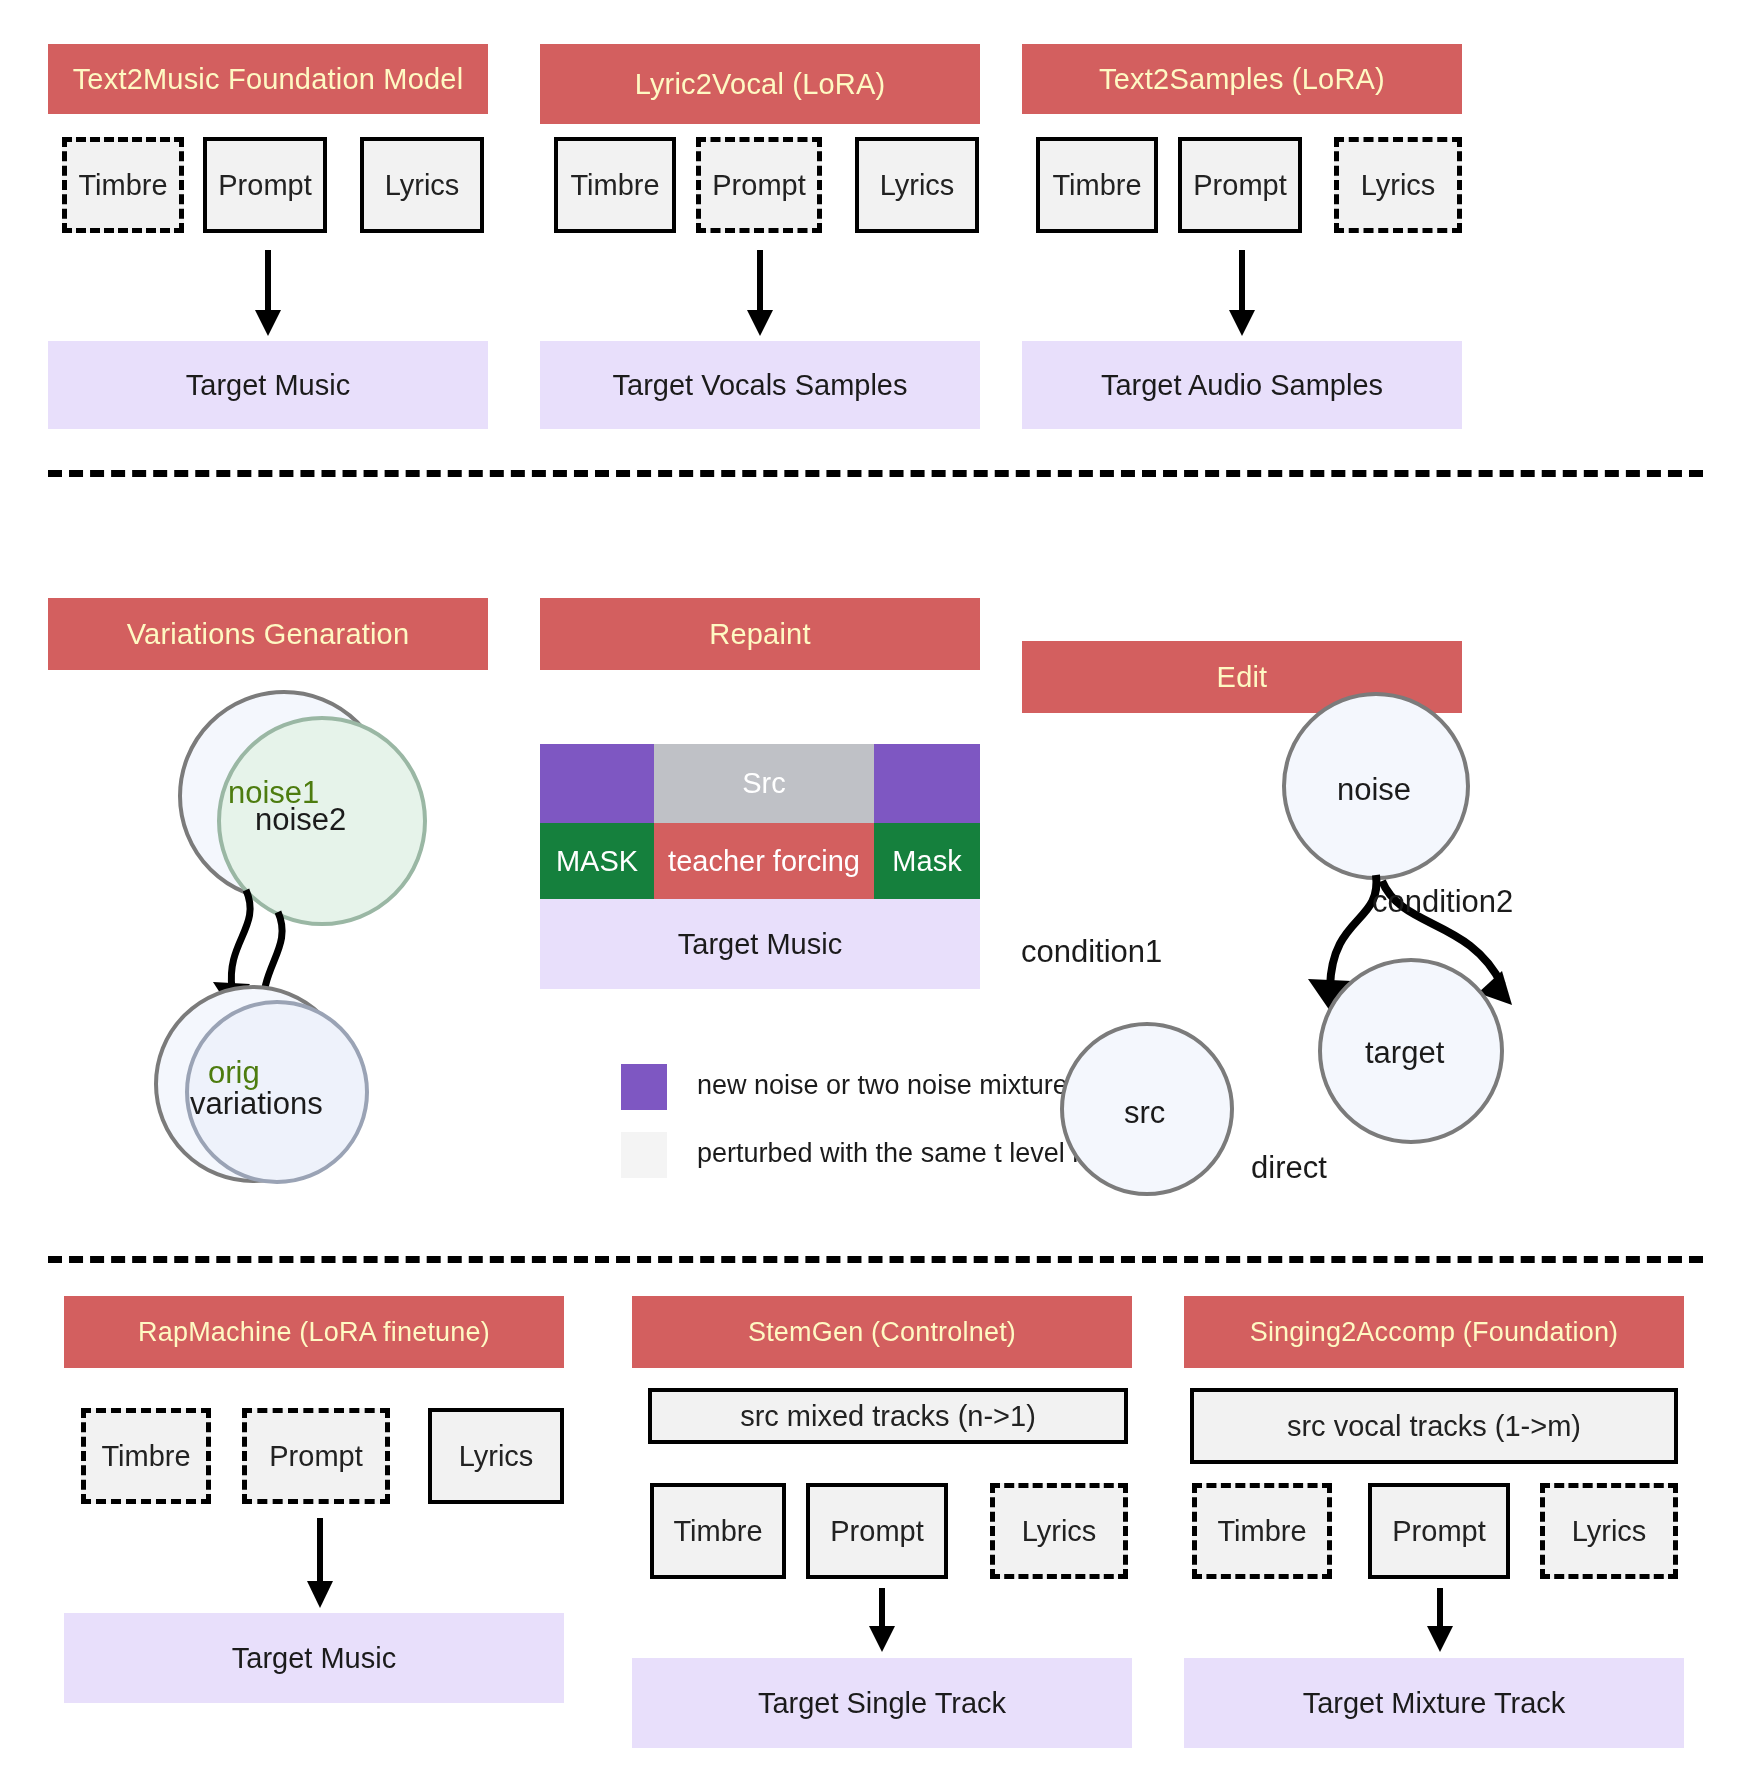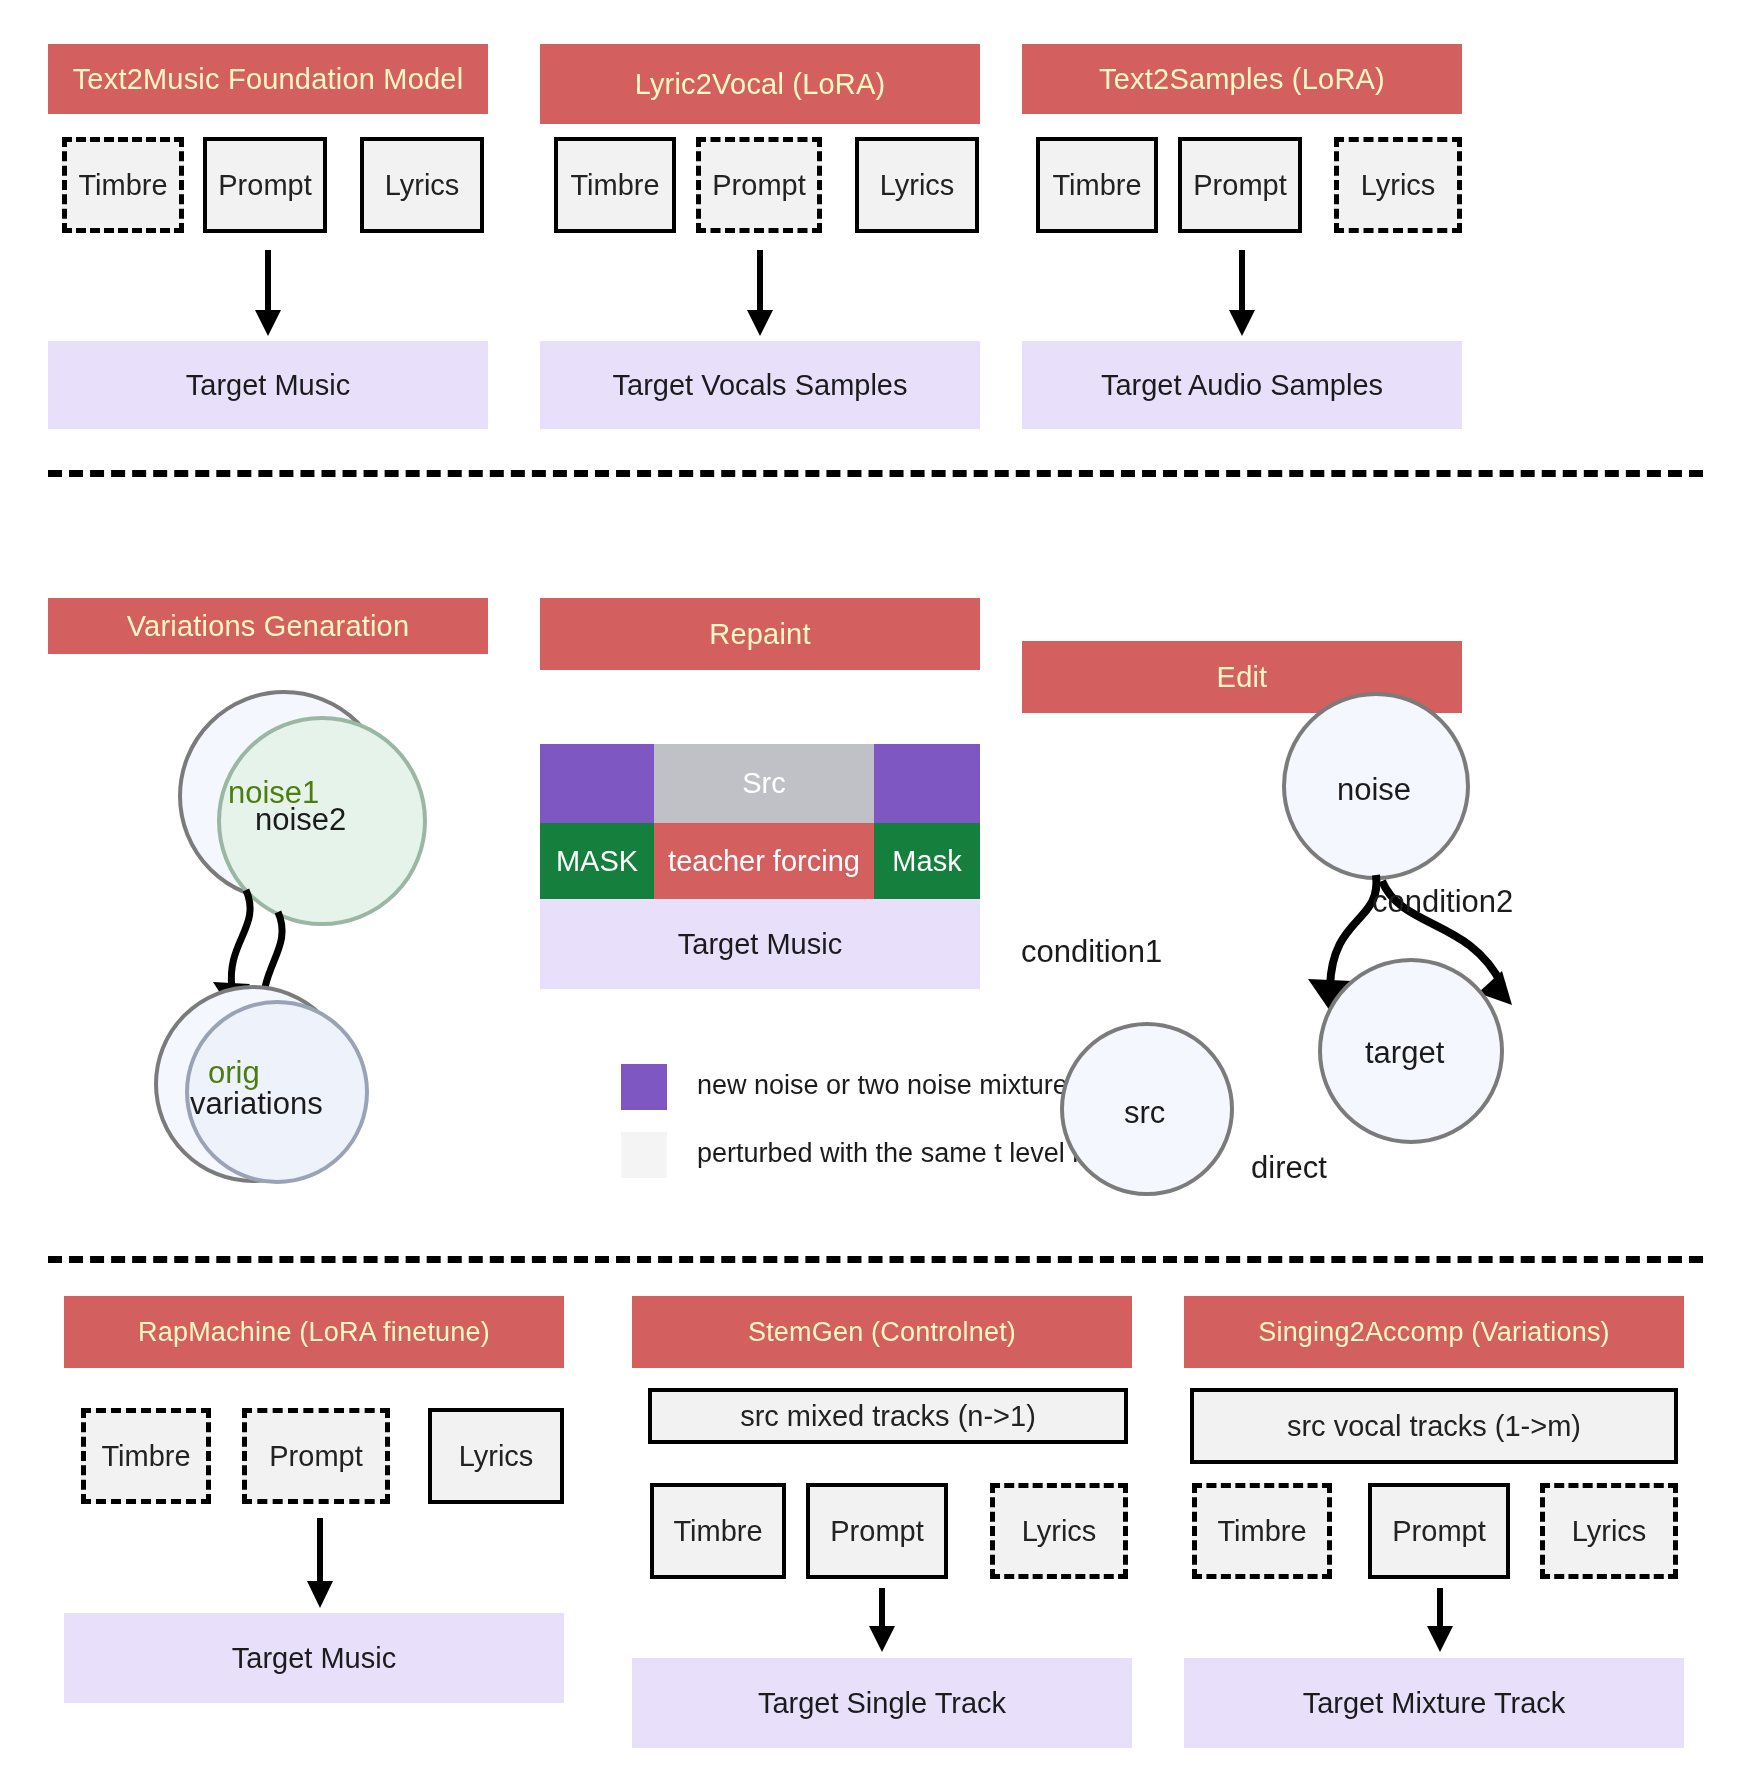--- a/index.html
+++ b/index.html
@@ -93,21 +93,21 @@
 <div class="abs iobox" style="left:1178px;top:137px;width:124px;height:96px;">Prompt</div>
 <div class="abs iobox dashed" style="left:1334px;top:137px;width:128px;height:96px;">Lyrics</div>
 <svg class="abs" style="left:1222px;top:250px;width:40px;height:90px;">
   <line x1="20" y1="0" x2="20" y2="66" stroke="#000" stroke-width="6"></line>
   <polygon points="20,86 7,60 33,60" fill="#000"></polygon>
 </svg>
 <div class="abs target" style="left:1022px;top:341px;width:440px;height:88px;">Target Audio Samples</div>
 
 <div class="abs sep" style="left:48px;top:470px;width:1655px;height:0;"></div>
 
-<div class="abs panel-title" style="left:48px;top:598px;width:440px;height:56px;">Variations Genaration</div>
+<div class="abs panel-title" style="left:48px;top:598px;width:440px;height:72px;">Variations Genaration</div>
 
 <div class="abs circ c-blue" style="left:178px;top:690px;width:212px;height:212px;"></div>
 <div class="abs circ c-green" style="left:217px;top:716px;width:210px;height:210px;"></div>
 <div class="abs clabel muted" style="left:228px;top:775px;">noise1</div>
 <div class="abs clabel" style="left:255px;top:802px;">noise2</div>
 
 <svg class="abs" style="left:180px;top:890px;width:260px;height:190px;">
   <path d="M 66 0 C 82 36 46 52 52 98" stroke="#000" stroke-width="7" fill="none"></path>
   <polygon points="51,120 33,92 70,94" fill="#000"></polygon>
   <path d="M 98 22 C 114 58 78 78 84 124" stroke="#000" stroke-width="7" fill="none"></path>
@@ -177,21 +177,21 @@
 <div class="abs iobox" style="left:648px;top:1388px;width:480px;height:56px;">src mixed tracks (n-&gt;1)</div>
 <div class="abs iobox" style="left:650px;top:1483px;width:136px;height:96px;">Timbre</div>
 <div class="abs iobox" style="left:806px;top:1483px;width:142px;height:96px;">Prompt</div>
 <div class="abs iobox dashed" style="left:990px;top:1483px;width:138px;height:96px;">Lyrics</div>
 <svg class="abs" style="left:862px;top:1588px;width:40px;height:70px;">
   <line x1="20" y1="0" x2="20" y2="42" stroke="#000" stroke-width="6"></line>
   <polygon points="20,64 7,38 33,38" fill="#000"></polygon>
 </svg>
 <div class="abs target" style="left:632px;top:1658px;width:500px;height:90px;">Target Single Track</div>
 
-<div class="abs panel-title small" style="left:1184px;top:1296px;width:500px;height:72px;">Singing2Accomp (Variations)</div>
+<div class="abs panel-title small" style="left:1184px;top:1296px;width:500px;height:72px;">Singing2Accomp (Foundation)</div>
 <div class="abs iobox" style="left:1190px;top:1388px;width:488px;height:76px;">src vocal tracks (1-&gt;m)</div>
 <div class="abs iobox dashed" style="left:1192px;top:1483px;width:140px;height:96px;">Timbre</div>
 <div class="abs iobox" style="left:1368px;top:1483px;width:142px;height:96px;">Prompt</div>
 <div class="abs iobox dashed" style="left:1540px;top:1483px;width:138px;height:96px;">Lyrics</div>
 <svg class="abs" style="left:1420px;top:1588px;width:40px;height:70px;">
   <line x1="20" y1="0" x2="20" y2="42" stroke="#000" stroke-width="6"></line>
   <polygon points="20,64 7,38 33,38" fill="#000"></polygon>
 </svg>
 <div class="abs target" style="left:1184px;top:1658px;width:500px;height:90px;">Target Mixture Track</div>
 

